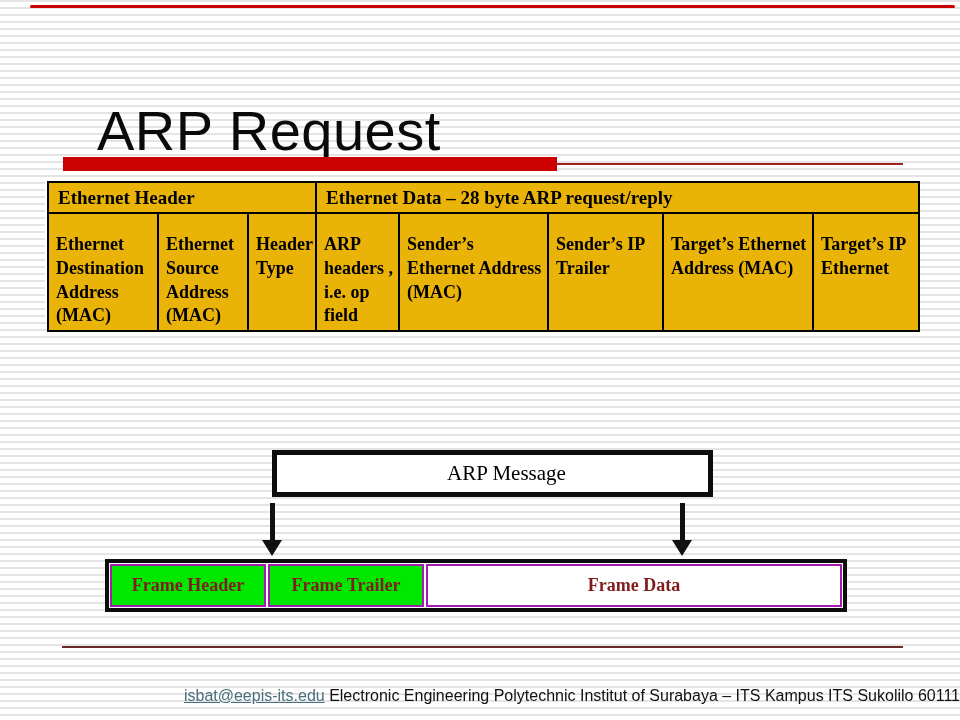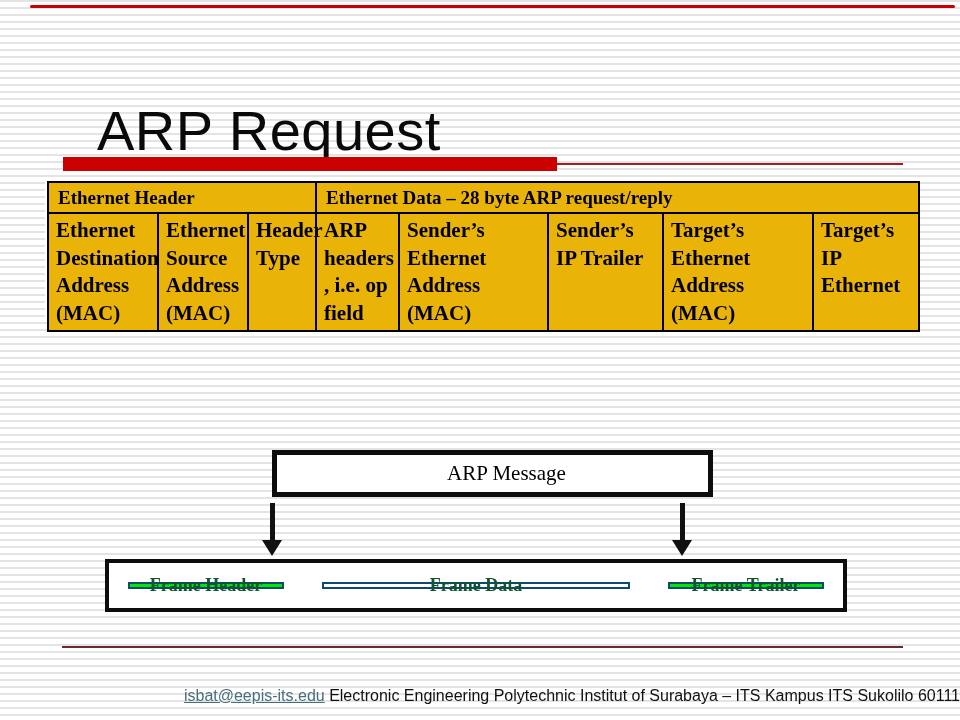--- a/index.html
+++ b/index.html
@@ -35,45 +35,45 @@
     border-collapse:collapse; table-layout:fixed; width:871px;
     font-family:"Liberation Serif", serif; font-weight:700; color:#000;
     background:#eab308;
   }
   .frame-table td { border:2px solid #000; }
   .frame-table tr.hdr td {
     font-size:19px; height:27px; vertical-align:middle;
     padding:1px 4px 1px 9px; white-space:nowrap; overflow:hidden;
   }
   .frame-table tr.bodyrow td {
-    font-size:21px; line-height:1.32; height:83px;
-    vertical-align:top; padding:3px 4px 2px 7px;
+    font-size:18px; line-height:1.32; height:83px;
+    vertical-align:top; padding:19px 4px 2px 7px;
   }
   .arp-box {
     position:absolute; left:272px; top:450px; width:403px; height:37px;
     background:#ffffff; border:5px solid #0d0d0d;
     display:flex; align-items:center; justify-content:center;
     font-family:"Liberation Serif", serif; font-size:21px; font-weight:400; color:#000;padding-left:28px;
   }
   .arrow { position:absolute; width:20px; }
   .arrow .shaft { margin:0 auto; width:5px; height:37px; background:#111; }
   .arrow .head {
     width:0; height:0; margin:0 auto;
     border-left:10px solid transparent; border-right:10px solid transparent;
     border-top:16px solid #111;
   }
   .frame-bar {
     position:absolute; left:105px; top:559px; width:734px; height:45px;
     background:#ffffff; border:4px solid #0d0d0d;
     display:flex; align-items:stretch;
   }
   .frame-cell {
-    margin:19px; border:2px solid #0c4a6e;
+    margin:1px; border:2px solid #a21caf;
     display:flex; align-items:center; justify-content:center;
-    font-family:"Liberation Serif", serif; font-weight:700; font-size:18px; color:#14532d;
+    font-family:"Liberation Serif", serif; font-weight:700; font-size:18px; color:#7f1d1d;
     white-space:nowrap;
   }
   .frame-green { background:#00e800; width:152px; flex:0 0 auto; }
   .frame-white { background:#ffffff; flex:1 1 auto; }
   .footer-divider {
     position:absolute; left:62px; top:646px; width:841px; height:2px;
     background:#6d2a2a;
   }
   .footer {
     position:absolute; left:150px; top:687px; width:810px;
@@ -133,22 +133,22 @@
     <div class="shaft"></div>
     <div class="head"></div>
   </div>
   <div class="arrow" style="left:672px; top:503px;">
     <div class="shaft"></div>
     <div class="head"></div>
   </div>
 
   <div class="frame-bar">
     <div class="frame-cell frame-green">Frame Header</div>
+    <div class="frame-cell frame-green">Frame Trailer</div>
     <div class="frame-cell frame-white">Frame Data</div>
-    <div class="frame-cell frame-green">Frame Trailer</div>
   </div>
 
   <div class="footer-divider"></div>
 
   <div class="footer">
     <a href="#">isbat@eepis-its.edu</a>
     <span>Electronic Engineering Polytechnic Institut of Surabaya – ITS Kampus ITS Sukolilo 60111</span>
   </div>
 
 </div>

